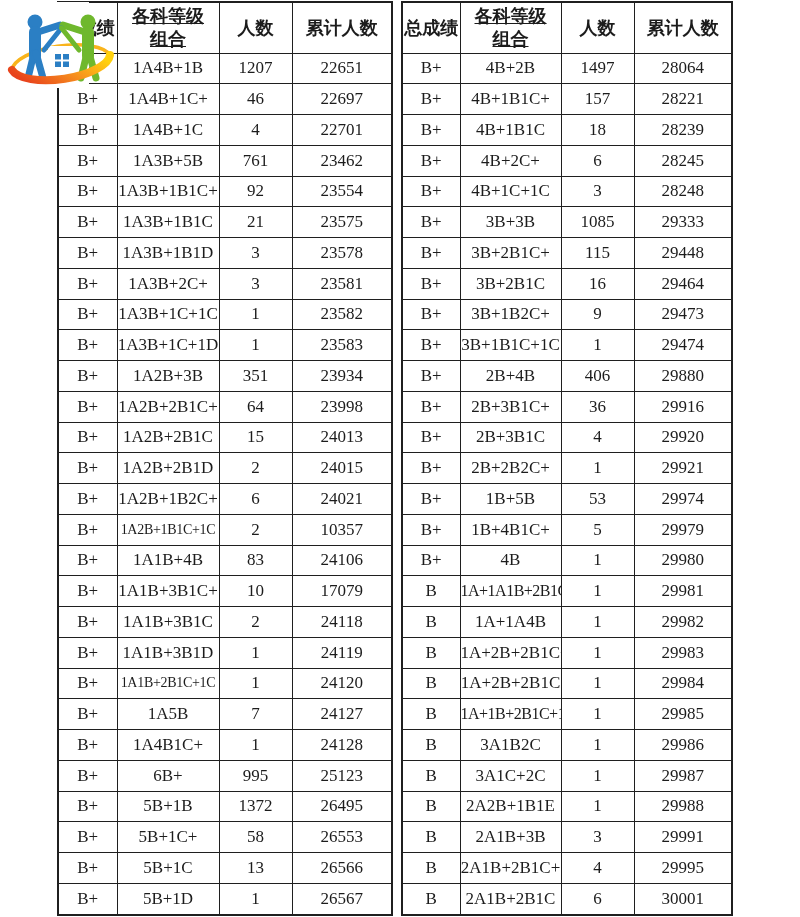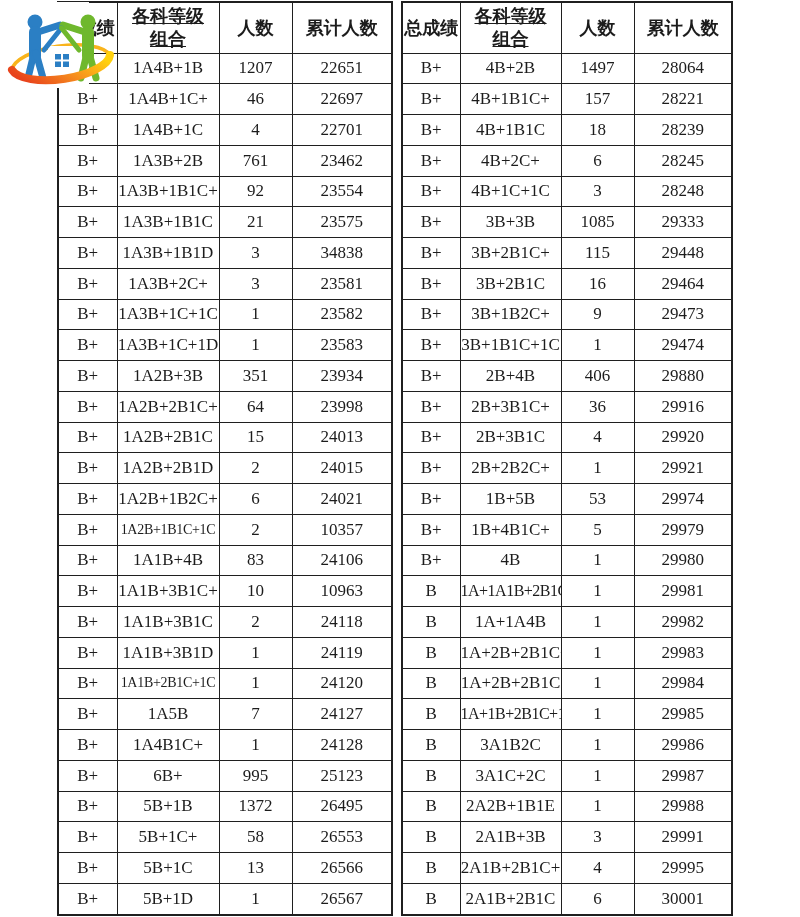--- a/index.html
+++ b/index.html
@@ -89,41 +89,41 @@
           <td>22697</td>
         </tr>
         <tr>
           <td>B+</td>
           <td>1A4B+1C</td>
           <td>4</td>
           <td>22701</td>
         </tr>
         <tr>
           <td>B+</td>
-          <td>1A3B+2B</td>
+          <td>1A3B+5B</td>
           <td>761</td>
           <td>23462</td>
         </tr>
         <tr>
           <td>B+</td>
           <td>1A3B+1B1C+</td>
           <td>92</td>
           <td>23554</td>
         </tr>
         <tr>
           <td>B+</td>
           <td>1A3B+1B1C</td>
           <td>21</td>
           <td>23575</td>
         </tr>
         <tr>
           <td>B+</td>
           <td>1A3B+1B1D</td>
           <td>3</td>
-          <td>34838</td>
+          <td>23578</td>
         </tr>
         <tr>
           <td>B+</td>
           <td>1A3B+2C+</td>
           <td>3</td>
           <td>23581</td>
         </tr>
         <tr>
           <td>B+</td>
           <td>1A3B+1C+1C</td>
@@ -175,21 +175,21 @@
         <tr>
           <td>B+</td>
           <td>1A1B+4B</td>
           <td>83</td>
           <td>24106</td>
         </tr>
         <tr>
           <td>B+</td>
           <td>1A1B+3B1C+</td>
           <td>10</td>
-          <td>10963</td>
+          <td>17079</td>
         </tr>
         <tr>
           <td>B+</td>
           <td>1A1B+3B1C</td>
           <td>2</td>
           <td>24118</td>
         </tr>
         <tr>
           <td>B+</td>
           <td>1A1B+3B1D</td>

